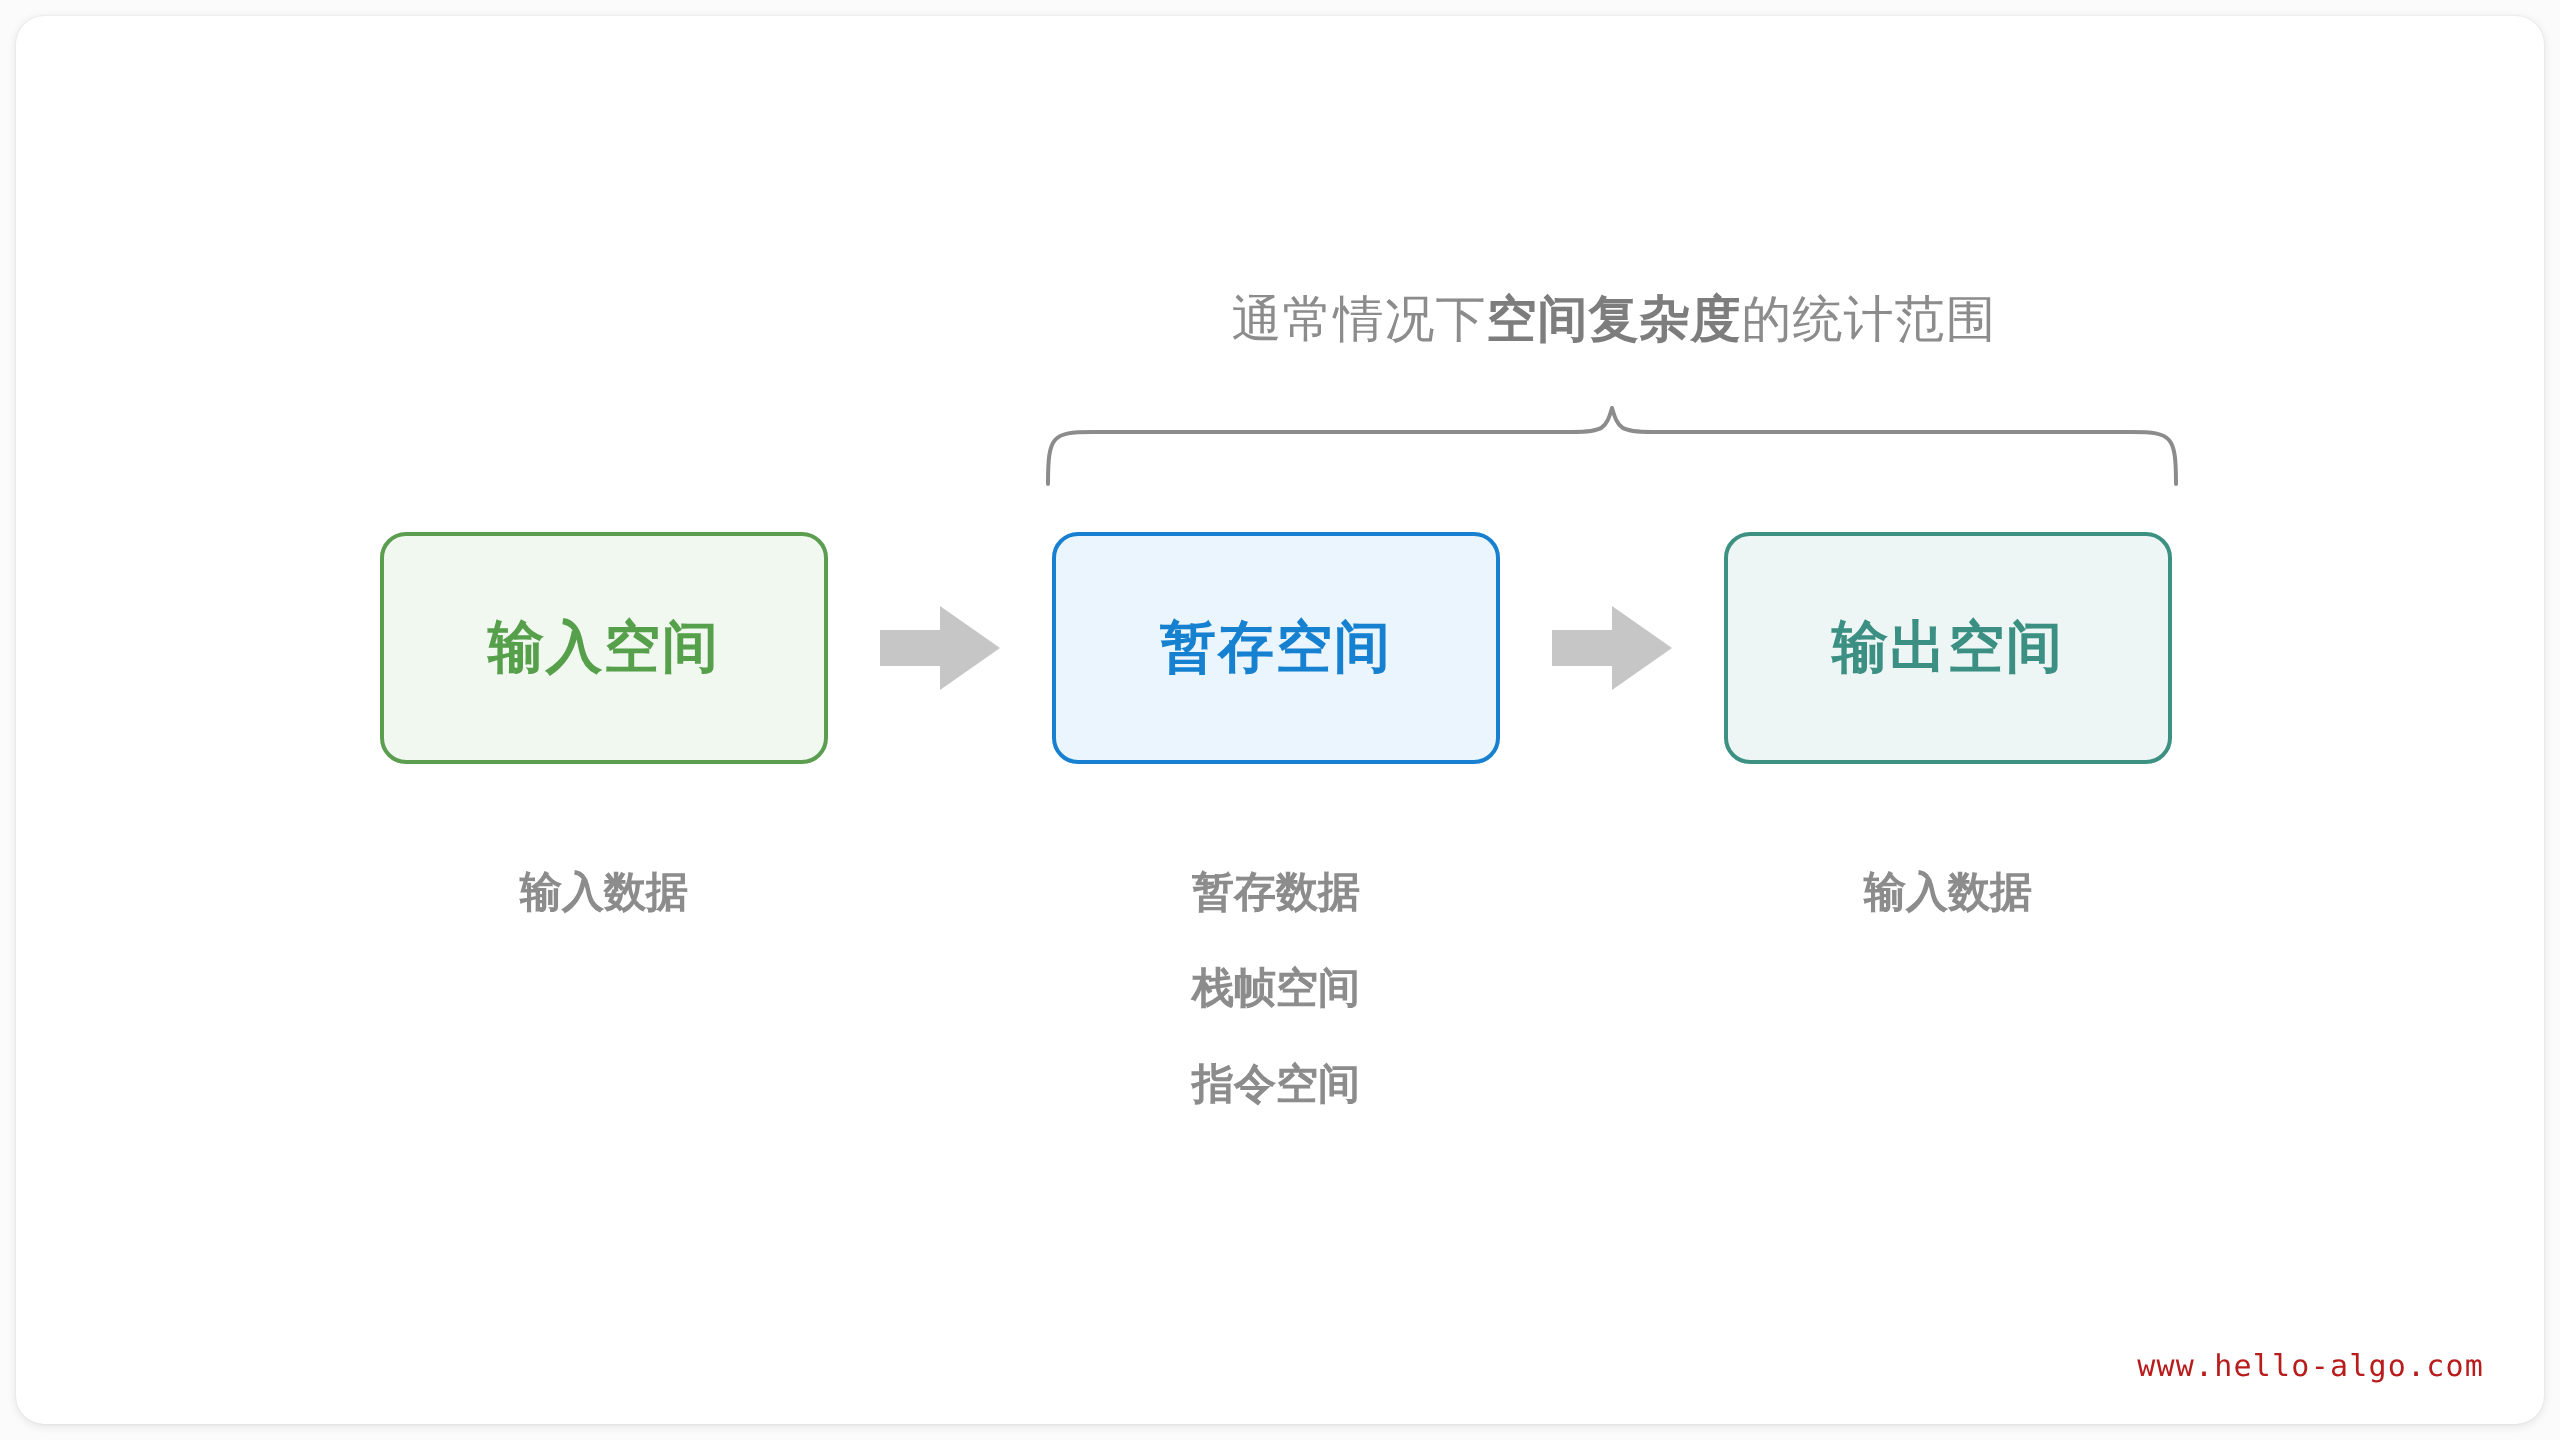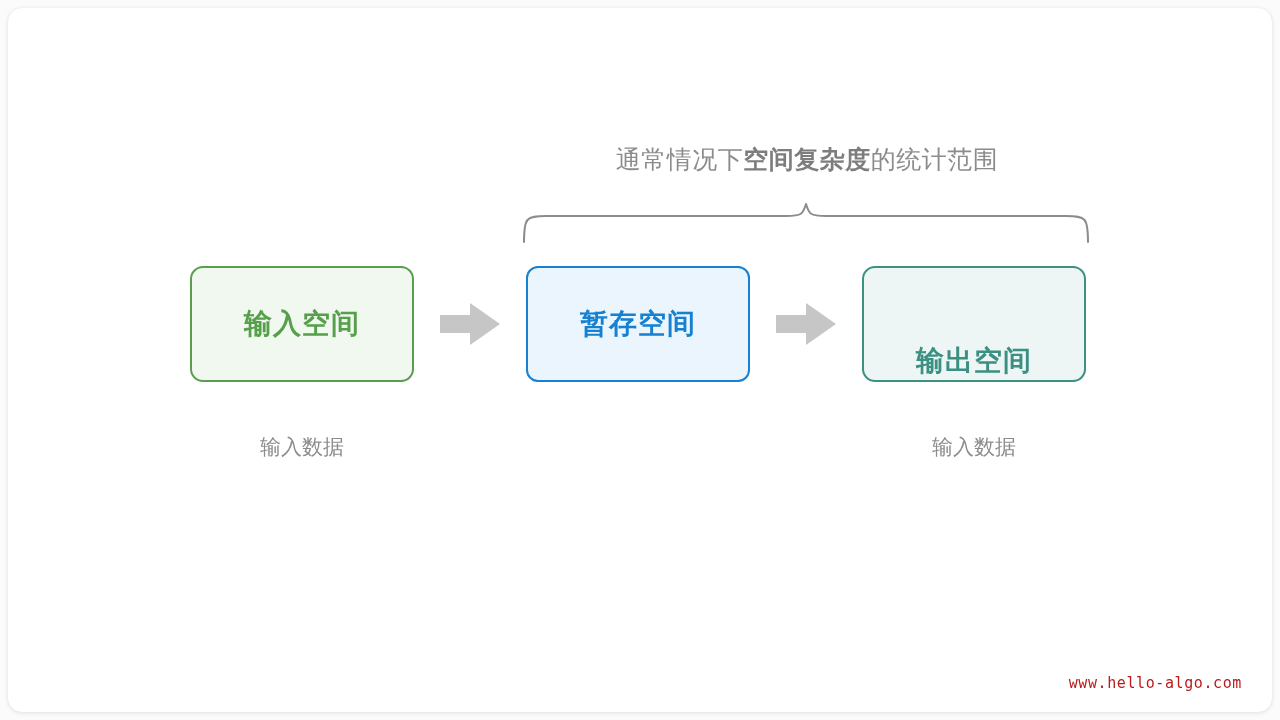--- a/index.html
+++ b/index.html
@@ -84,28 +84,26 @@
     left: 190px;
     background: #f1f8f0;
     border-color: #5b9e50;
     color: #57a04b;
   }
   #box-buffer {
     left: 526px;
     background: #eaf5fd;
     border-color: #1780d0;
     color: #1781d1;
-    border-radius: 12px;
   }
   #box-output {
     left: 862px;
     background: #edf6f4;
     border-color: #3d9183;
     color: #3c9083;
-    align-items: flex-end;
   }
 
   
   .arrow {
     position: absolute;
     top: 303px;
     width: 60px;
     height: 42px;
   }
   #arrow-1 { left: 440px; }
@@ -117,21 +115,21 @@
     top: 423px;
     width: 224px;
     text-align: center;
     color: #8c8c8c;
     font-size: 21px;
     line-height: 48px;
   }
   #caption-input  { left: 190px; }
   #caption-buffer { left: 526px; }
   #caption-output { left: 862px; }
-  .caption-line { display: block; white-space: nowrap; }
+  .caption-line { display: block; white-space: nowrap; font-weight: bold; }
 
   
   #watermark {
     position: absolute;
     right: 38px;
     bottom: 28px;
     color: #b91c1c;
     font-family: "DejaVu Sans Mono", "Liberation Mono", monospace;
     font-size: 15px;
     letter-spacing: 0.6px;
@@ -167,19 +165,24 @@
   <svg class="arrow" id="arrow-1" viewBox="0 0 60 42" xmlns="http://www.w3.org/2000/svg">
     <path d="M 0,12 L 30,12 L 30,0 L 60,21 L 30,42 L 30,30 L 0,30 Z" fill="#c6c6c6"></path>
   </svg>
   <svg class="arrow" id="arrow-2" viewBox="0 0 60 42" xmlns="http://www.w3.org/2000/svg">
     <path d="M 0,12 L 30,12 L 30,0 L 60,21 L 30,42 L 30,30 L 0,30 Z" fill="#c6c6c6"></path>
   </svg>
 
   <div class="caption-col" id="caption-input">
     <span class="caption-line">输入数据</span>
   </div>
+  <div class="caption-col" id="caption-buffer">
+    <span class="caption-line">暂存数据</span>
+    <span class="caption-line">栈帧空间</span>
+    <span class="caption-line">指令空间</span>
+  </div>
   <div class="caption-col" id="caption-output">
     <span class="caption-line">输入数据</span>
   </div>
 
   <div id="watermark">www.hello-algo.com</div>
 
 </div>
 
 </body></html>

